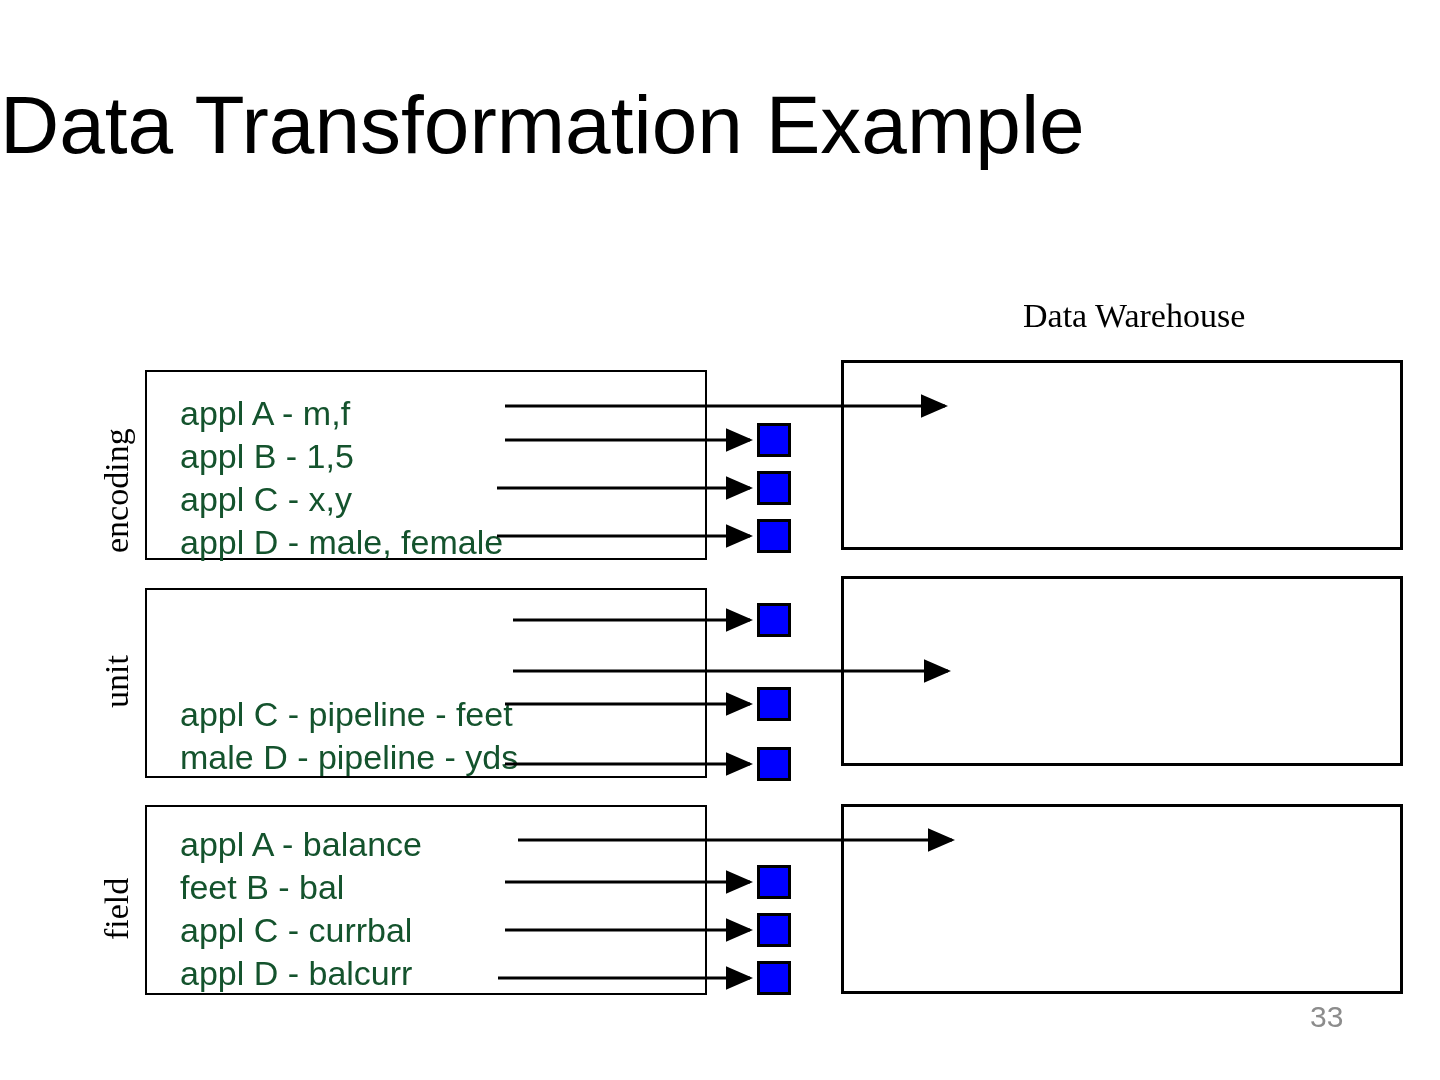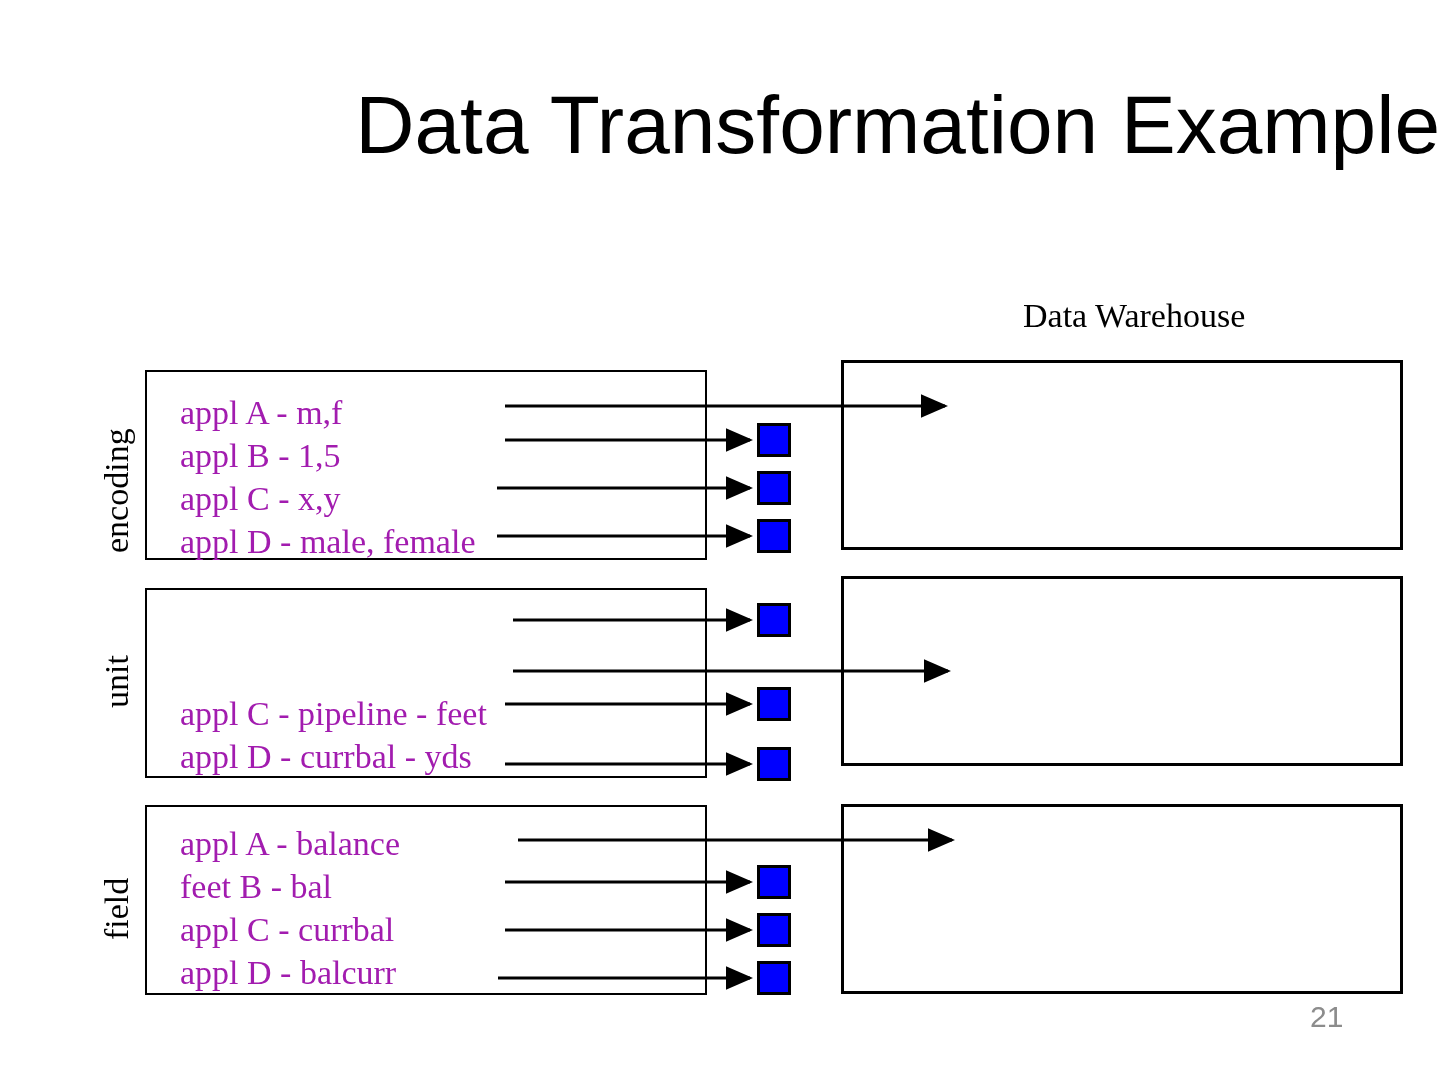--- a/index.html
+++ b/index.html
@@ -15,21 +15,21 @@
     overflow: hidden;
     font-family: "Liberation Serif", serif;
   }
 
   
   #slide-title {
     position: absolute;
     left: 0;
     top: 84px;
     width: 1440px;
-    text-align: right;
+    text-align: left;
     font-family: "Liberation Sans", sans-serif;
     font-size: 82px;
     font-weight: 400;
     line-height: 1.0;
     color: #000000;
     letter-spacing: 0px;
     white-space: nowrap;
   }
 
   
@@ -72,24 +72,24 @@
     width: 562px;
     box-sizing: border-box;
     border: 3px solid #000000;
     background: #ffffff;
   }
 
   
   .src-line {
     position: absolute;
     left: 180px;
-    font-family: Liberation Serif, serif;
+    font-family: Liberation Sans, sans-serif;
     font-size: 34px;
     line-height: 34px;
-    color: #a21caf;
+    color: #14532d;
     white-space: nowrap;
   }
 
   
   .xform-square {
     position: absolute;
     width: 34px;
     height: 34px;
     box-sizing: border-box;
     background: #0000ff;
@@ -138,21 +138,21 @@
   <div class="xform-square" style="left:757px; top:471px;"></div>
   <div class="xform-square" style="left:757px; top:519px;"></div>
 
   <div class="dw-box" style="top:360px; height:190px;"></div>
 
   <div class="row-label" style="left:98px; top:708px;">unit</div>
 
   <div class="source-box" style="top:588px; height:190px;"></div>
 
   <div class="src-line" style="top:697px;">appl C - pipeline - feet</div>
-  <div class="src-line" style="top:740px;">appl D - currbal - yds</div>
+  <div class="src-line" style="top:740px;">male D - pipeline - yds</div>
 
   <div class="xform-square" style="left:757px; top:603px;"></div>
   <div class="xform-square" style="left:757px; top:687px;"></div>
   <div class="xform-square" style="left:757px; top:747px;"></div>
 
   <div class="dw-box" style="top:576px; height:190px;"></div>
 
   <div class="row-label" style="left:98px; top:940px;">field</div>
 
   <div class="source-box" style="top:805px; height:190px;"></div>
@@ -184,15 +184,15 @@
     <line x1="513" y1="671" x2="948" y2="671" stroke="#000000" stroke-width="3" marker-end="url(#ah)"></line>
     <line x1="505" y1="704" x2="750" y2="704" stroke="#000000" stroke-width="3" marker-end="url(#ah)"></line>
     <line x1="505" y1="764" x2="750" y2="764" stroke="#000000" stroke-width="3" marker-end="url(#ah)"></line>
 
     <line x1="518" y1="840" x2="952" y2="840" stroke="#000000" stroke-width="3" marker-end="url(#ah)"></line>
     <line x1="505" y1="882" x2="750" y2="882" stroke="#000000" stroke-width="3" marker-end="url(#ah)"></line>
     <line x1="505" y1="930" x2="750" y2="930" stroke="#000000" stroke-width="3" marker-end="url(#ah)"></line>
     <line x1="498" y1="978" x2="750" y2="978" stroke="#000000" stroke-width="3" marker-end="url(#ah)"></line>
   </svg>
 
-  <div id="page-number">21</div>
+  <div id="page-number">33</div>
 
 </div>
 
 </body></html>

